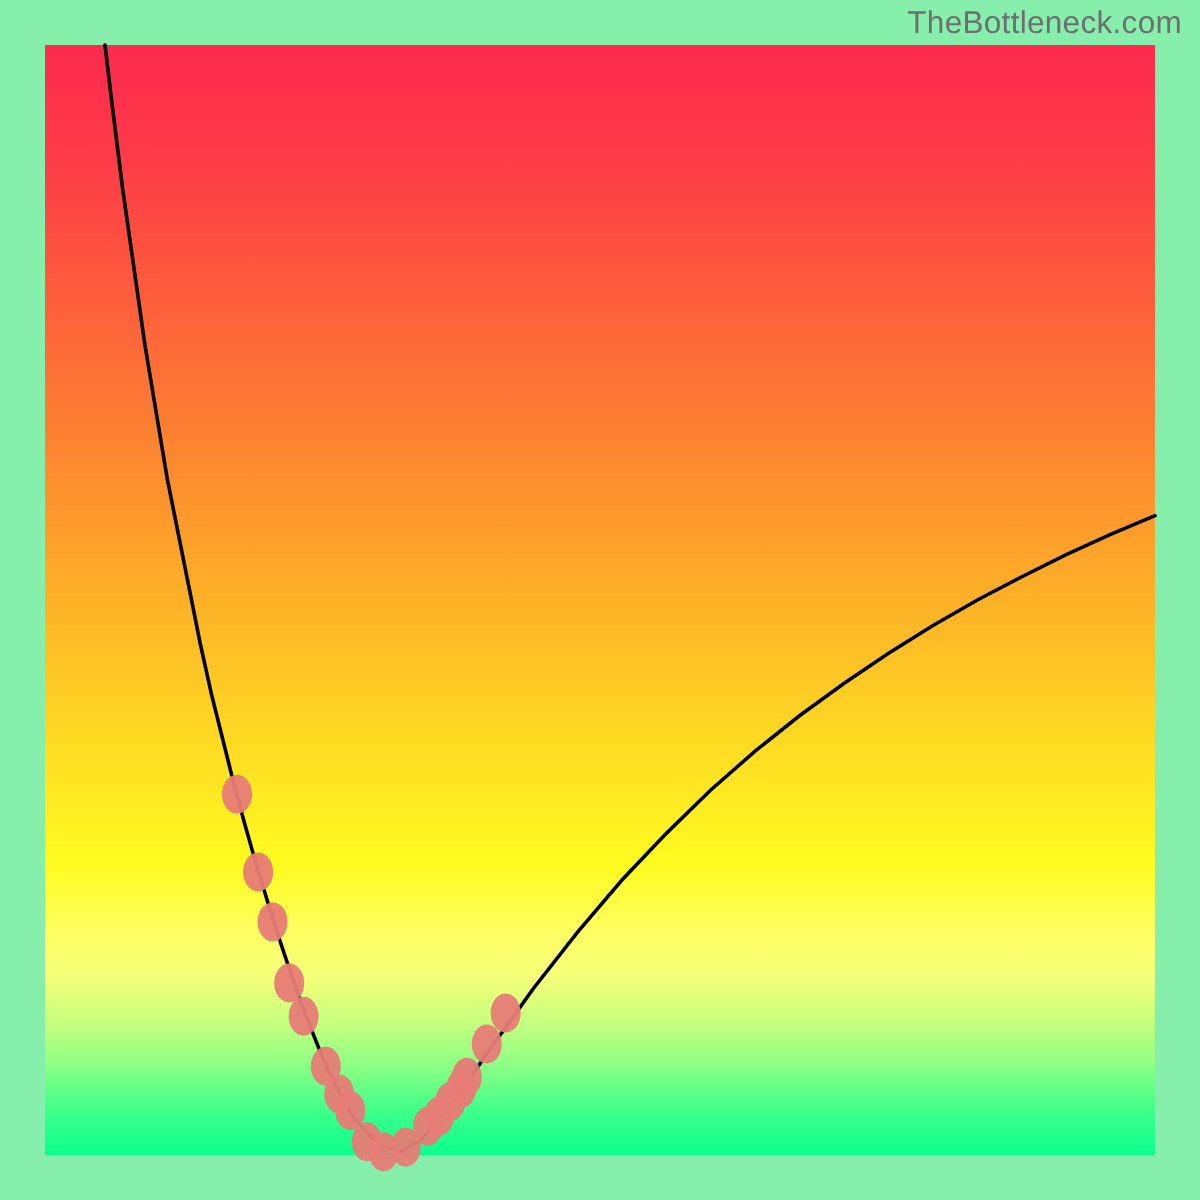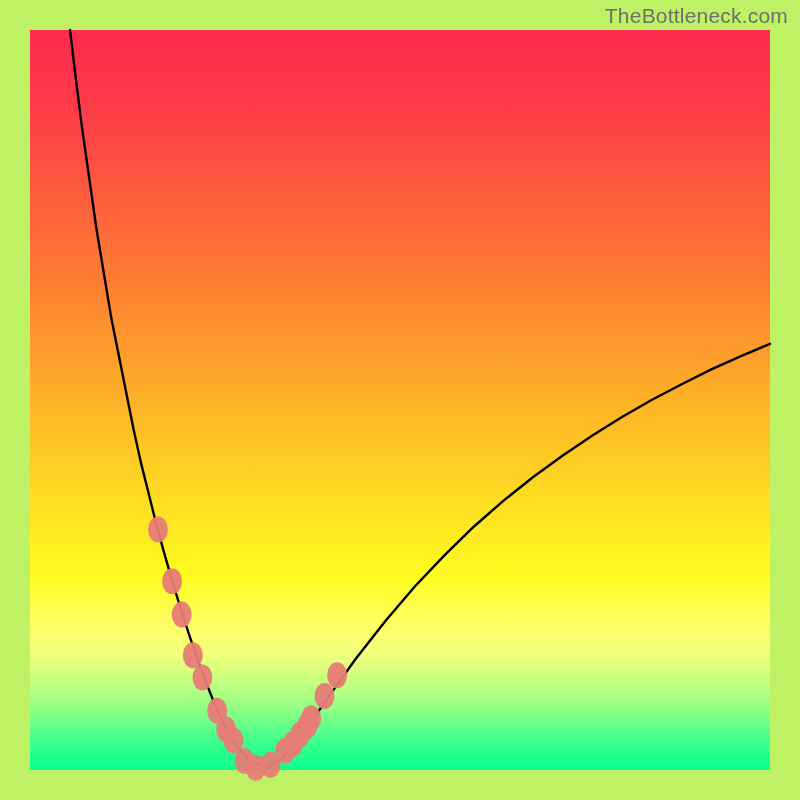--- a/index.html
+++ b/index.html
@@ -10,21 +10,21 @@
     overflow: hidden;
     background: #000;
     font-family: Arial, Helvetica, sans-serif;
   }
   .frame {
     position: absolute;
     left: 0;
     top: 0;
     width: 800px;
     height: 800px;
-    background: #bef264;
+    background: #86efac;
   }
   .plot {
     position: absolute;
     left: 30px;
     top: 30px;
     width: 740px;
     height: 740px;
     background: linear-gradient(
       to bottom,
       #fd2a4e 0%,

